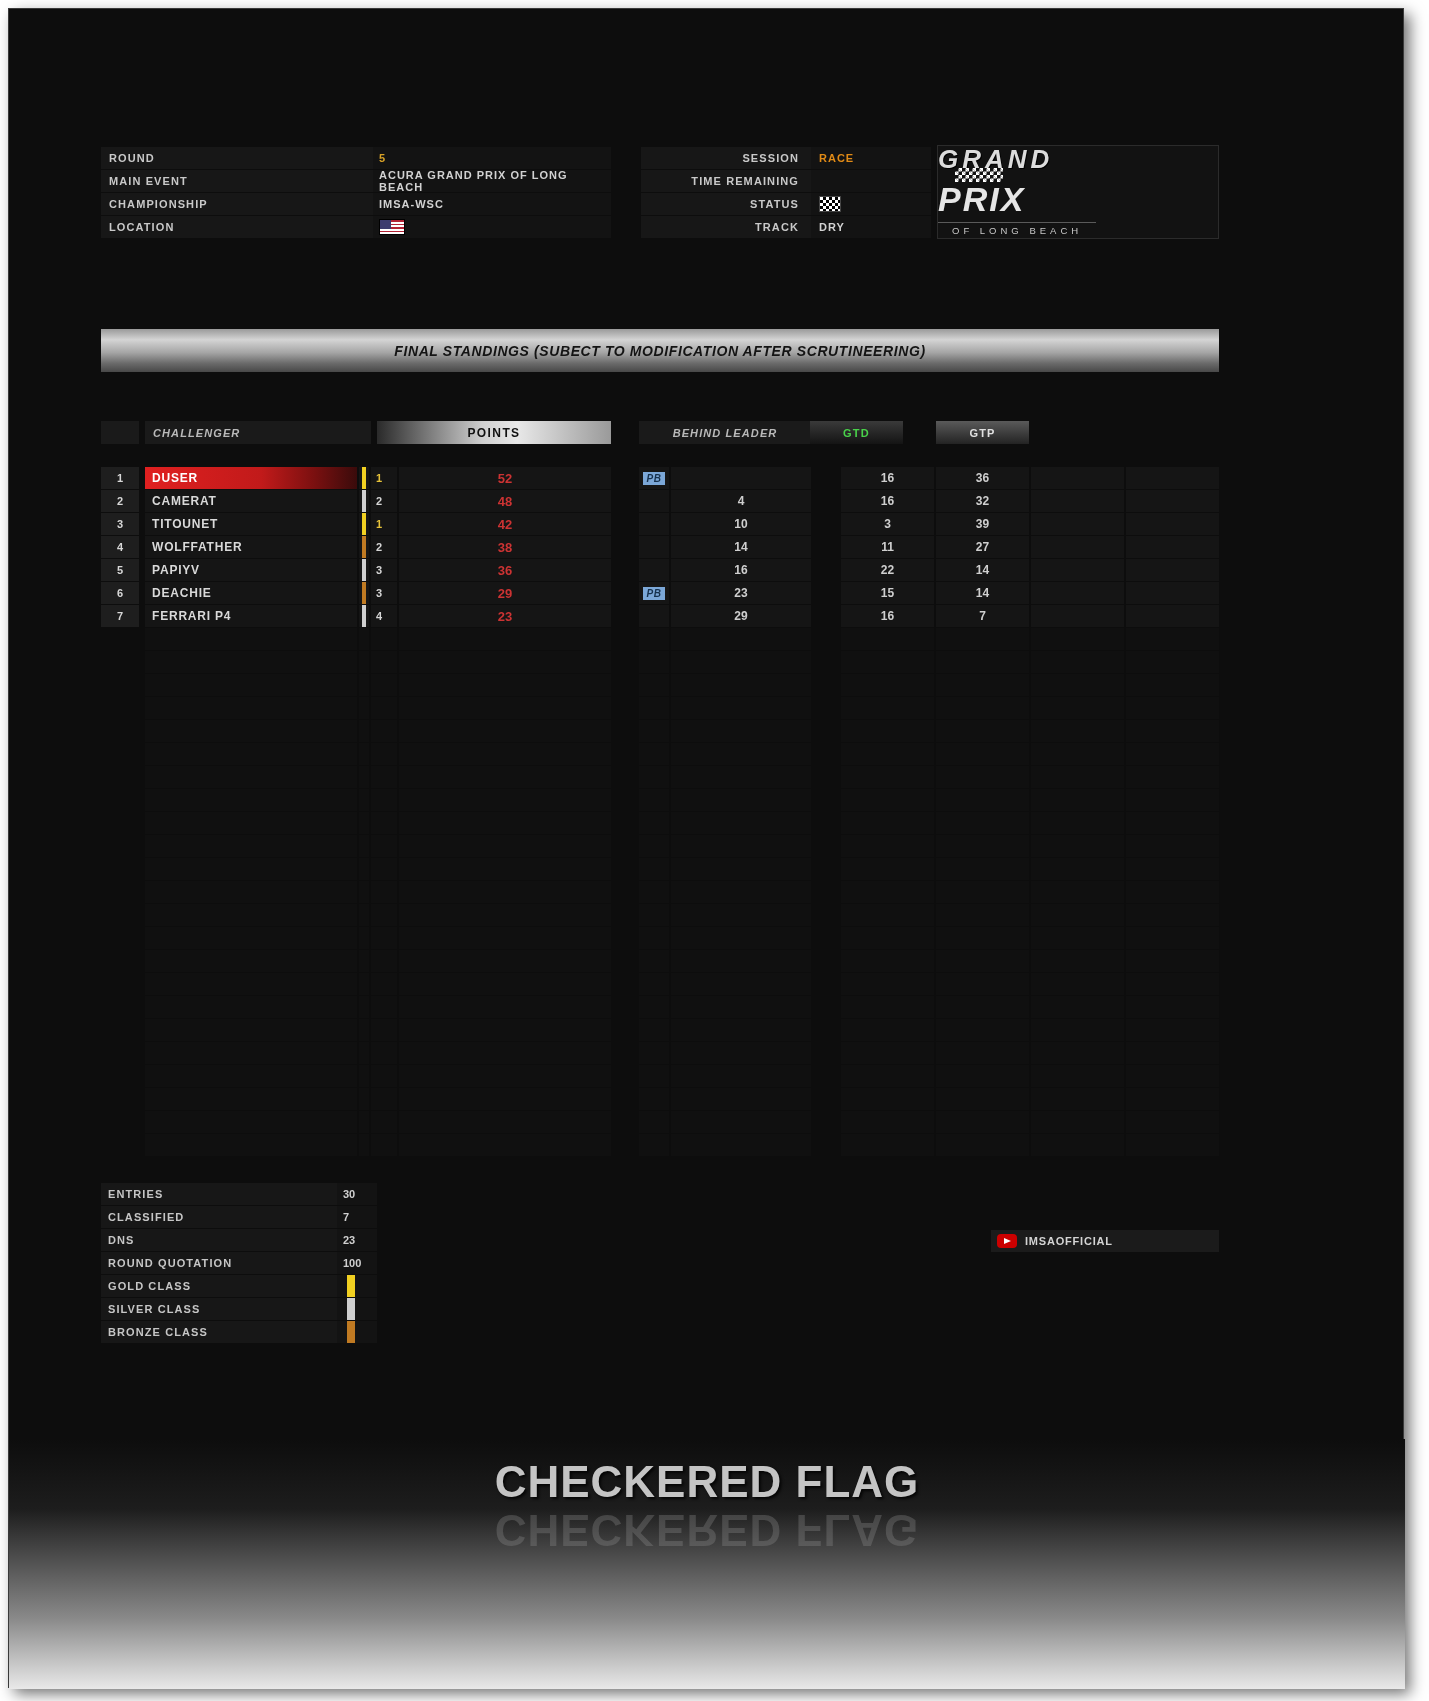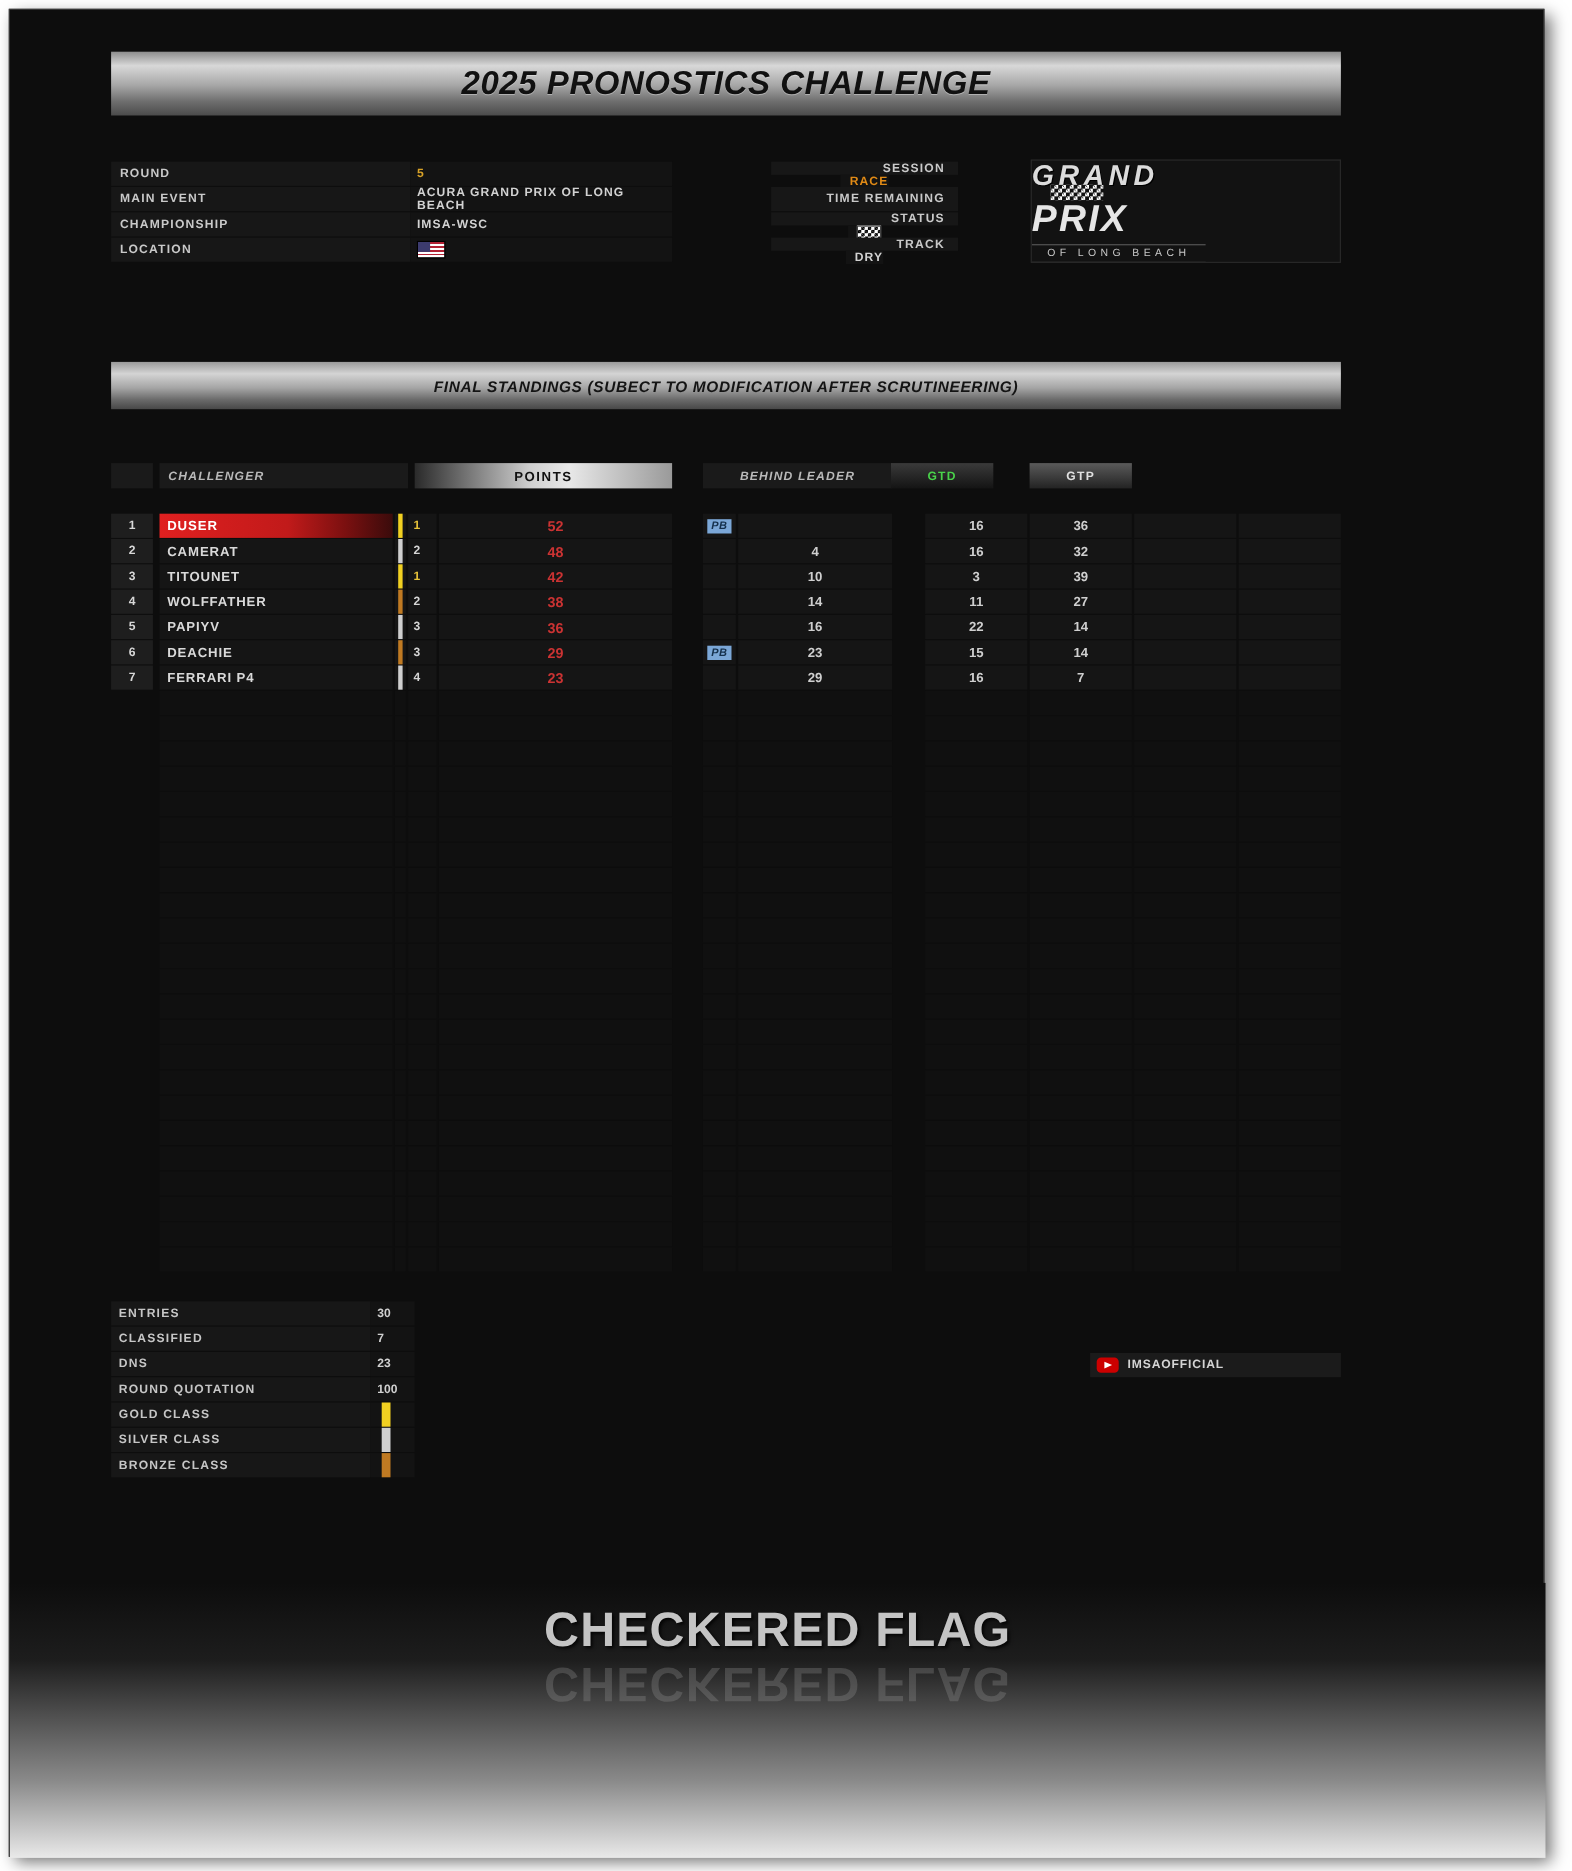--- a/index.html
+++ b/index.html
@@ -63,21 +63,21 @@
     color: #d2d2d2;
     font-size: 11px;
     letter-spacing: 1.0px;
     font-weight: bold;
     display: flex; align-items: center;
     padding-left: 6px;
   }
   .info-value.gold { color: #d8a227; }
 
   .info-right { position: absolute; left: 632px; top: 138px; width: 290px; }
-  .info-right .info-row { height: 22px; flex-direction: column; }
+  .info-right .info-row { height: 22px; }
   .info-right .info-label {
     width: 170px;
     justify-content: flex-end;
     padding-right: 12px;
     color: #c9c9c9;
   }
   .info-right .info-value { padding-left: 8px; }
   .info-right .info-value.race { color: #e08a16; font-weight: bold; }
 
   .flag-us {
@@ -338,23 +338,20 @@
     color: rgba(150,150,150,0.30);
     transform: scaleY(-1);
   }
 </style>
 </head>
 <body>
 
 <div class="page">
   <div class="sheet">
 
-    <div class="titlebar">
-      <span class="txt">2025 PRONOSTICS CHALLENGE</span>
-    </div>
 
     <div class="info-left">
       <div class="info-row">
         <div class="info-label">ROUND</div>
         <div class="info-value gold">5</div>
       </div>
       <div class="info-row">
         <div class="info-label">MAIN EVENT</div>
         <div class="info-value">ACURA GRAND PRIX OF LONG BEACH</div>
       </div>

